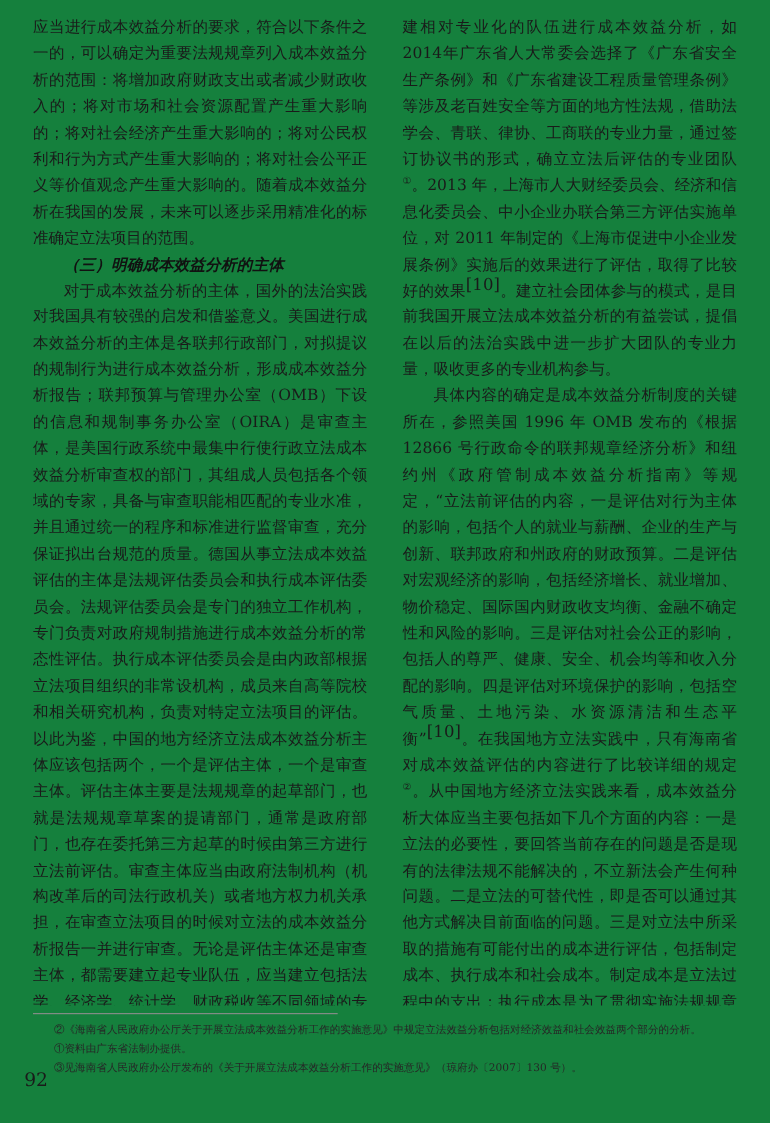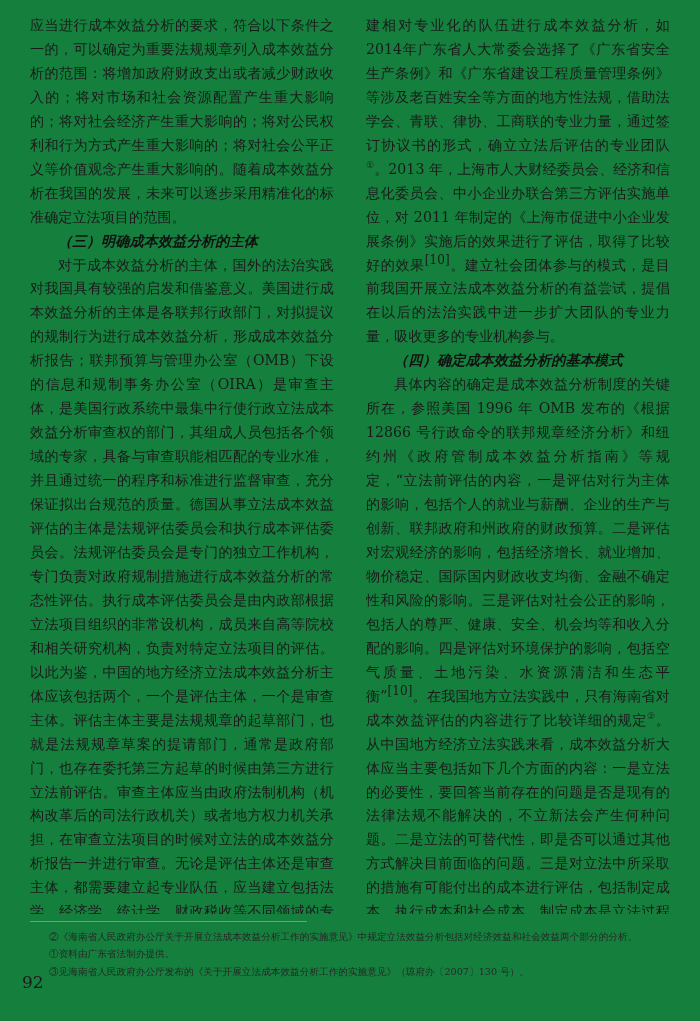--- a/index.html
+++ b/index.html
@@ -54,21 +54,21 @@
     color: #111;
     font-family: "DejaVu Sans", "Liberation Sans", sans-serif;
     font-style: italic;
   }
   sup.fn {
     font-size: 9px;
     vertical-align: super;
     line-height: 0;
   }
   .cite {
-    font-size: 12px;
+    font-size: 15px;
     vertical-align: super;
     line-height: 0;
   }
   .footnotes {
     position: absolute;
     left: 30px;
     top: 921px;
     width: 640px;
   }
   .fn-rule {
@@ -110,21 +110,20 @@
       <p class="body">应当进行成本效益分析的要求，符合以下条件之一的，可以确定为重要法规规章列入成本效益分析的范围：将增加政府财政支出或者减少财政收入的；将对市场和社会资源配置产生重大影响的；将对社会经济产生重大影响的；将对公民权利和行为方式产生重大影响的；将对社会公平正义等价值观念产生重大影响的。随着成本效益分析在我国的发展，未来可以逐步采用精准化的标准确定立法项目的范围。</p>
 
       <h3 class="subhead">（三）明确成本效益分析的主体</h3>
 
       <p class="body indent">对于成本效益分析的主体，国外的法治实践对我国具有较强的启发和借鉴意义。美国进行成本效益分析的主体是各联邦行政部门，对拟提议的规制行为进行成本效益分析，形成成本效益分析报告；联邦预算与管理办公室（OMB）下设的信息和规制事务办公室（OIRA）是审查主体，是美国行政系统中最集中行使行政立法成本效益分析审查权的部门，其组成人员包括各个领域的专家，具备与审查职能相匹配的专业水准，并且通过统一的程序和标准进行监督审查，充分保证拟出台规范的质量。德国从事立法成本效益评估的主体是法规评估委员会和执行成本评估委员会。法规评估委员会是专门的独立工作机构，专门负责对政府规制措施进行成本效益分析的常态性评估。执行成本评估委员会是由内政部根据立法项目组织的非常设机构，成员来自高等院校和相关研究机构，负责对特定立法项目的评估。以此为鉴，中国的地方经济立法成本效益分析主体应该包括两个，一个是评估主体，一个是审查主体。评估主体主要是法规规章的起草部门，也就是法规规章草案的提请部门，通常是政府部门，也存在委托第三方起草的时候由第三方进行立法前评估。审查主体应当由政府法制机构（机构改革后的司法行政机关）或者地方权力机关承担，在审查立法项目的时候对立法的成本效益分析报告一并进行审查。无论是评估主体还是审查主体，都需要建立起专业队伍，应当建立包括法学、经济学、统计学、财政税收等不同领域的专家队伍，并且根据立法项目的不同不断增加相关的专业人员，实现评估队伍和审查队伍的专业化。专业的评估队伍可以依托高校、研究机构和律师事务所，也可以依托目前部分地方政府法制机构设立的立法研究所等机构，由立法机关采取向社会购买服务的方式，组</p>
     </div>
 
     <div class="col">
       <p class="body"><span>建相对专业化的队伍进行成本效益分析，如 2014年广东省人大常委会选择了《广东省安全生产条例》和《广东省建设工程质量管理条例》等涉及老百姓安全等方面的地方性法规，借助法学会、青联、律协、工商联的专业力量，通过签订协议书的形式，确立立法后评估的专业团队</span><sup class="fn">①</sup><span>。2013 年，上海市人大财经委员会、经济和信息化委员会、中小企业办联合第三方评估实施单位，对 2011 年制定的《上海市促进中小企业发展条例》实施后的效果进行了评估，取得了比较好的效果</span><span class="cite">[10]</span><span>。建立社会团体参与的模式，是目前我国开展立法成本效益分析的有益尝试，提倡在以后的法治实践中进一步扩大团队的专业力量，吸收更多的专业机构参与。</span></p>
 
-      <h3 class="subhead">（四）确定成本效益分析的基本模式</h3>
 
       <p class="body indent"><span>具体内容的确定是成本效益分析制度的关键所在，参照美国 1996 年 OMB 发布的《根据 12866 号行政命令的联邦规章经济分析》和纽约州《政府管制成本效益分析指南》等规定，“立法前评估的内容，一是评估对行为主体的影响，包括个人的就业与薪酬、企业的生产与创新、联邦政府和州政府的财政预算。二是评估对宏观经济的影响，包括经济增长、就业增加、物价稳定、国际国内财政收支均衡、金融不确定性和风险的影响。三是评估对社会公正的影响，包括人的尊严、健康、安全、机会均等和收入分配的影响。四是评估对环境保护的影响，包括空气质量、土地污染、水资源清洁和生态平衡”</span><span class="cite">[10]</span><span>。在我国地方立法实践中，只有海南省对成本效益评估的内容进行了比较详细的规定</span><sup class="fn">②</sup><span>。从中国地方经济立法实践来看，成本效益分析大体应当主要包括如下几个方面的内容：一是立法的必要性，要回答当前存在的问题是否是现有的法律法规不能解决的，不立新法会产生何种问题。二是立法的可替代性，即是否可以通过其他方式解决目前面临的问题。三是对立法中所采取的措施有可能付出的成本进行评估，包括制定成本、执行成本和社会成本。制定成本是立法过程中的支出；执行成本是为了贯彻实施法规规章而做的准备和对具体执法的监督产生的支出；社会成本是基于法律的强制性，社会为遵守法律而产生的经济、政治、文化、资源、伦理道德、生活习惯等方面的耗费，是社会为遵守法律规定而付出的成本</span></p>
     </div>
 
   </div>
 
   <div class="footnotes">
     <div class="fn-rule"></div>
     <p class="fnline indent">②《海南省人民政府办公厅关于开展立法成本效益分析工作的实施意见》中规定立法效益分析包括对经济效益和社会效益两个部分的分析。</p>
     <p class="fnline indent">①资料由广东省法制办提供。</p>

